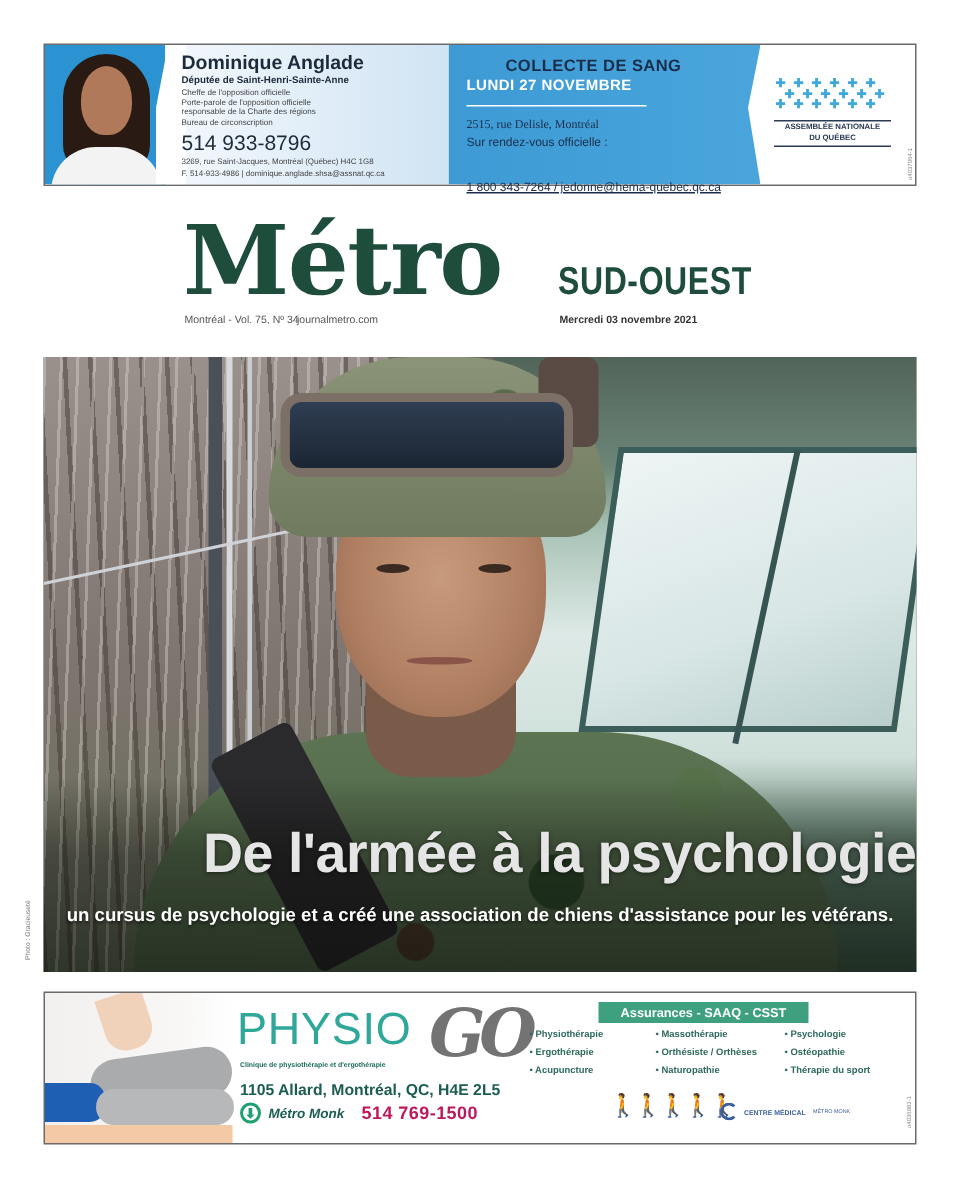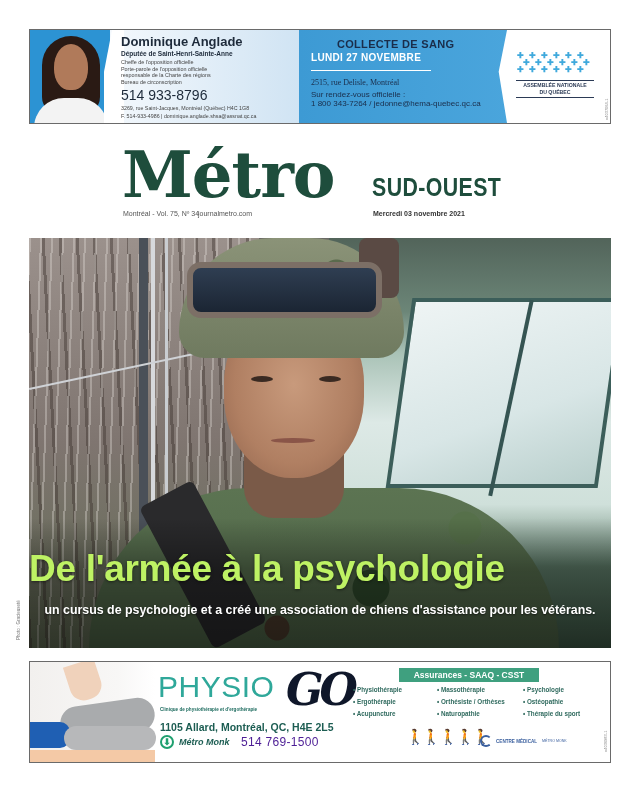--- a/index.html
+++ b/index.html
@@ -123,22 +123,22 @@
   .h-strap { position: absolute; left: 330px; top: 0; width: 40px; height: 60px; background: #5a4a44; border-radius: 8px; }
   .h-gun { position: absolute; left: 110px; top: 270px; width: 60px; height: 160px; background: #2a2a2c; transform: rotate(-28deg); transform-origin: top left; border-radius: 6px; }
   .h-eye1, .h-eye2 { position: absolute; top: 138px; width: 22px; height: 6px; background: #3a2a22; border-radius: 50%; }
   .h-eye1 { left: 222px; } .h-eye2 { left: 290px; }
   .h-mouth { position: absolute; left: 242px; top: 200px; width: 44px; height: 5px; background: #8a5548; border-radius: 50%; }
   .h-shade {
     position: absolute; left: 0; top: 280px; width: 582px; height: 130px;
     background: linear-gradient(180deg, rgba(0,0,0,0) 0%, rgba(0,0,0,0.35) 40%, rgba(0,0,0,0.5) 100%);
   }
   .headline {
-    position: absolute; left: 0; top: 310px; width: 582px; text-align: left;
-    font-family: "Liberation Sans", sans-serif; font-weight: 700; font-size: 37px; color: #bef264;
+    position: absolute; left: 0; top: 310px; width: 582px; text-align: right;
+    font-family: "Liberation Sans", sans-serif; font-weight: 700; font-size: 37px; color: #e5e5e5;
     text-shadow: 0 1px 3px rgba(0,0,0,0.5); letter-spacing: -0.3px;
   }
   .dek {
     position: absolute; left: 0; top: 364px; width: 582px; text-align: center;
     font-family: "Liberation Sans", sans-serif; font-weight: 700; font-size: 12.4px; line-height: 16px; color: #ffffff;
     text-shadow: 0 1px 2px rgba(0,0,0,0.6);
   }
   .credit { position: absolute; left: 16px; top: 640px; font-size: 4.5px; color: #777; transform: rotate(-90deg); transform-origin: left top; }
 
   
@@ -149,26 +149,26 @@
   .ba-photo {
     position: absolute; left: 0; top: 0; width: 125px; height: 100px;
     background: linear-gradient(90deg, #f2f0ee 0%, #f8f7f6 70%, #ffffff 100%);
   }
   .ba-arm { position: absolute; left: 38px; top: 0; width: 32px; height: 38px; background: #f0d2bb; border-radius: 0 0 14px 14px; transform: rotate(-18deg); }
   .ba-leg { position: absolute; left: 30px; top: 40px; width: 95px; height: 34px; background: #a9abad; border-radius: 20px; transform: rotate(-8deg); }
   .ba-shorts { position: absolute; left: 0; top: 60px; width: 40px; height: 26px; background: #1f5fb3; border-radius: 0 10px 10px 0; }
   .ba-leg2 { position: absolute; left: 34px; top: 64px; width: 92px; height: 24px; background: #b7b8ba; border-radius: 14px; }
   .ba-table { position: absolute; left: 0; top: 88px; width: 125px; height: 12px; background: #f4c9a6; }
   .physio { position: absolute; left: 128px; top: 8px; font-size: 30px; color: #2fa89a; font-family: "Liberation Sans", sans-serif; letter-spacing: 0.5px; }
-  .go { position: absolute; left: 256px; top: 2px; font-size: 44px; font-style: italic; font-weight: 700; color: #0f172a; font-family: "DejaVu Serif", serif; letter-spacing: -4px; }
+  .go { position: absolute; left: 256px; top: 2px; font-size: 44px; font-style: italic; font-weight: 700; color: #737373; font-family: "DejaVu Serif", serif; letter-spacing: -4px; }
   .clinic { position: absolute; left: 130px; top: 45px; font-size: 4.6px; font-weight: 700; color: #1c6b5e; }
   .ba-addr { position: absolute; left: 130px; top: 59px; font-size: 10.5px; font-weight: 700; color: #1c5d52; }
   .metro-ico { position: absolute; left: 130px; top: 73px; width: 14px; height: 14px; border: 2px solid #1fa06f; border-radius: 50%; color: #1fa06f; font-size: 9px; line-height: 10px; text-align: center; font-weight: 700; }
   .metro-st { position: absolute; left: 149px; top: 75px; font-size: 9px; font-style: italic; font-weight: 700; color: #1c5d52; }
-  .ba-phone { position: absolute; left: 211px; top: 73px; font-size: 12px; font-weight: 400; color: #4c1d95; letter-spacing: 0.3px; }
+  .ba-phone { position: absolute; left: 211px; top: 73px; font-size: 12px; font-weight: 700; color: #be185d; letter-spacing: 0.3px; }
 
   .ins-badge {
     position: absolute; left: 369px; top: 6px; width: 140px; height: 14px; background: #3fa07f;
     color: #fff; font-size: 8.5px; font-weight: 700; text-align: center; line-height: 14px;
   }
   .svc { position: absolute; font-size: 6.3px; font-weight: 700; color: #2f6a5e; }
   .svc::before { content: "• "; }
   .evo { position: absolute; left: 377px; top: 71px; font-size: 15px; color: #1c4e3e; letter-spacing: -2px; }
   .cm-logo { position: absolute; left: 447px; top: 77px; width: 12px; height: 12px; border-radius: 50%; border: 2px solid #3a5f9e; border-right-color: transparent; }
   .cm-txt { position: absolute; left: 462px; top: 80px; font-size: 4.6px; font-weight: 700; color: #3a5f9e; }
@@ -196,21 +196,21 @@
 <div class="ta-phone" style="left:121px;top:87px;">514 933-8796</div>
 <div class="ta-addr" style="left:121px;top:105px;">3269, rue Saint-Jacques, Montréal (Québec) H4C 1G8</div>
 <div class="ta-addr" style="left:121px;top:113px;">F. 514-933-4986 | dominique.anglade.shsa@assnat.qc.ca</div>
 
 <div class="ta-mid" style="left:299px;top:30px;"></div>
 <div class="ta-coll1" style="left:311px;top:38px;margin-left:26px;">COLLECTE DE SANG</div>
 <div class="ta-coll2" style="left:311px;top:52px;">LUNDI 27 NOVEMBRE</div>
 <div class="ta-rule" style="left:311px;top:70px;"></div>
 <div class="ta-line" style="left:311px;top:78px;font-family:Liberation Serif, serif;">2515, rue Delisle, Montréal</div>
 <div class="ta-line" style="left:311px;top:90px;">Sur rendez-vous officielle :</div>
-<div class="ta-line" style="left:311px;top:99px;">1 800 343-7264 / jedonne@hema-quebec.qc.ca</div>
+<div class="ta-line" style="left:311px;top:120px;text-decoration:underline;">1 800 343-7264 / jedonne@hema-quebec.qc.ca</div>
 
 <div>
   <div class="an-stars" style="left:517px;top:52px;">
     <span class="an-star" style="left:0;top:0;">✚</span>
     <span class="an-star" style="left:12px;top:0;">✚</span>
     <span class="an-star" style="left:24px;top:0;">✚</span>
     <span class="an-star" style="left:36px;top:0;">✚</span>
     <span class="an-star" style="left:48px;top:0;">✚</span>
     <span class="an-star" style="left:60px;top:0;">✚</span>
     <span class="an-star" style="left:6px;top:7px;">✚</span>

